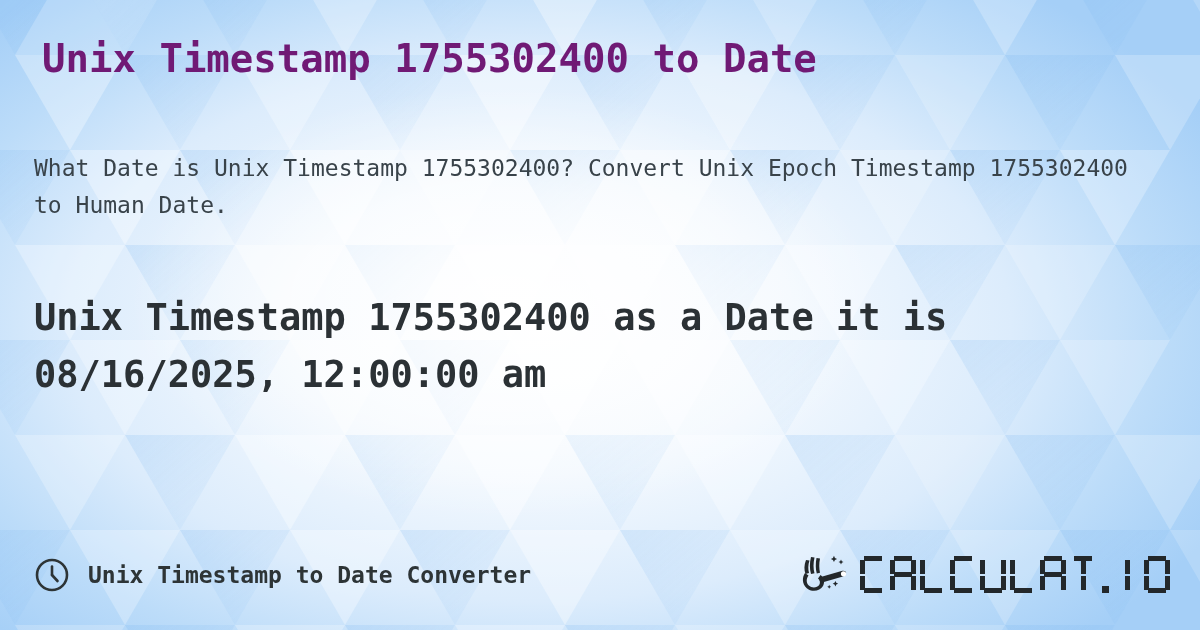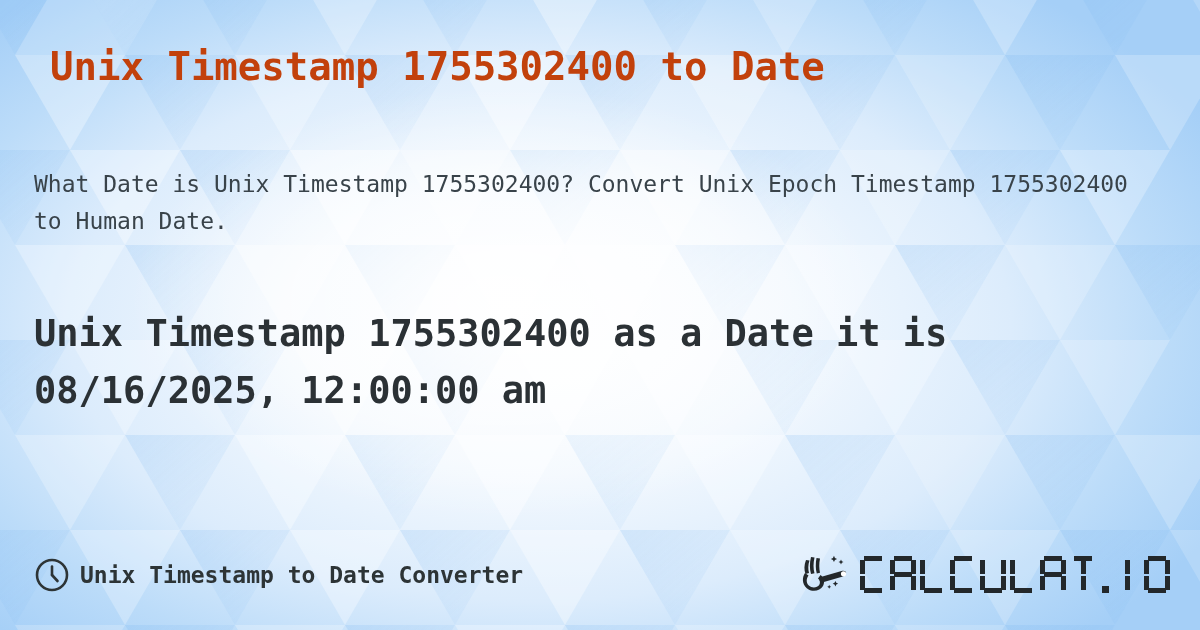--- a/index.html
+++ b/index.html
@@ -51,28 +51,28 @@
   .content {
     position: absolute;
     inset: 0;
     padding: 0 34px;
     box-sizing: border-box;
     display: flex;
     flex-direction: column;
   }
 
   .page-title {
-    margin: 16px;
+    margin: 8px;
     padding-top: 28px;
     font-family: "DejaVu Sans Mono", monospace;
     font-size: 39px;
     font-weight: bold;
     line-height: 1.18;
     letter-spacing: 0px;
-    color: #c2410c;
+    color: #701a75;
     white-space: nowrap;
   }
 
   .lead {
     margin: 0;
     padding-top: 60px;
     max-width: 1115px;
     font-family: "DejaVu Sans Mono", monospace;
     font-size: 23px;
     font-weight: normal;
@@ -98,21 +98,21 @@
     bottom: 28px;
     height: 54px;
     display: flex;
     align-items: center;
     justify-content: space-between;
   }
 
   .footer-left {
     display: flex;
     align-items: center;
-    gap: 10px;
+    gap: 18px;
   }
 
   .clock-icon {
     width: 36px;
     height: 36px;
     flex: 0 0 36px;
     display: block;
   }
   .clock-icon svg { display: block; }
 

